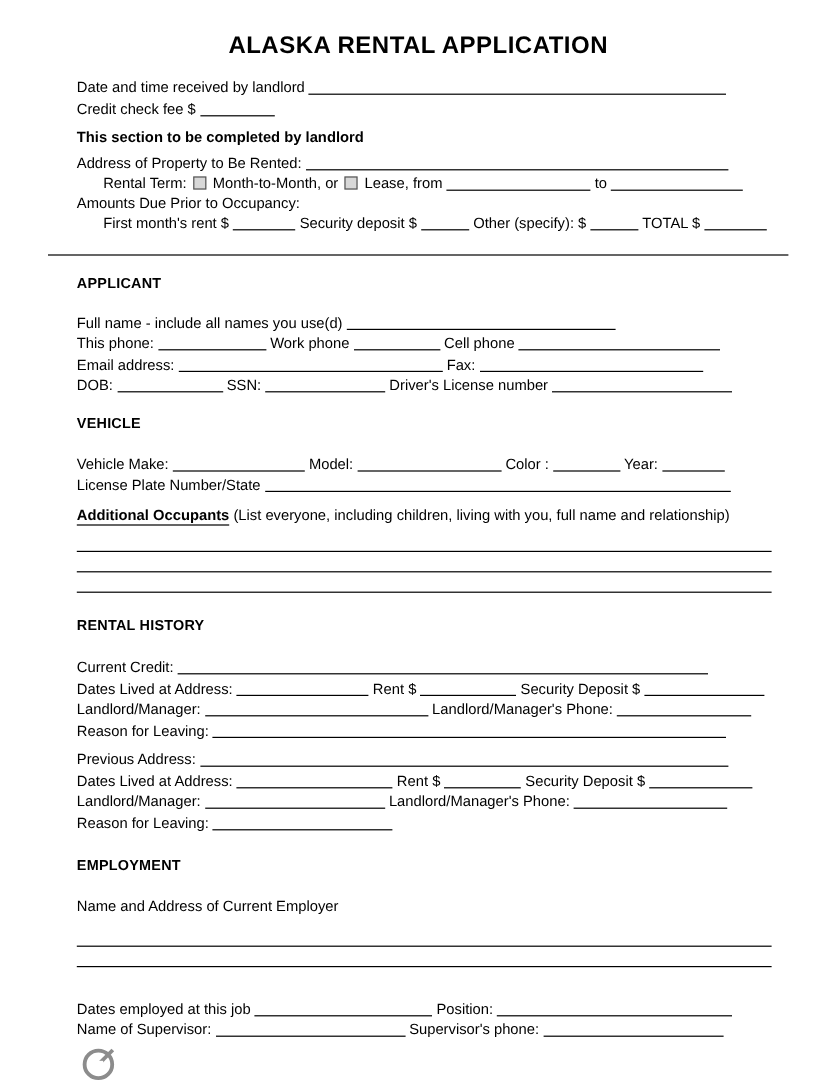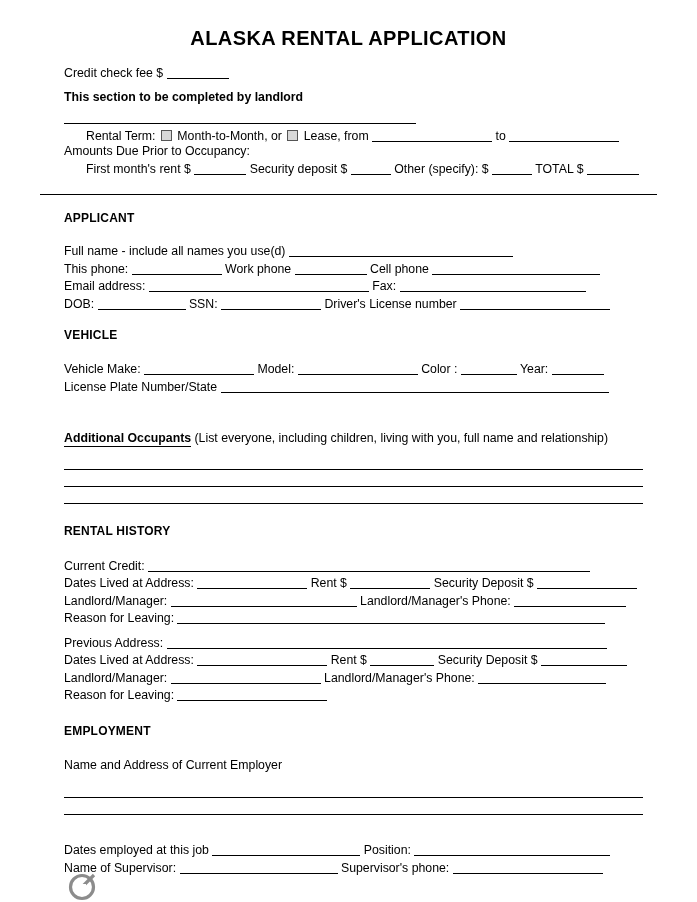--- a/index.html
+++ b/index.html
@@ -99,30 +99,35 @@
 <body>
 
 <div class="page">
 
   <h1 class="doc-title">ALASKA RENTAL APPLICATION</h1>
 
   <div class="spacer-md"></div>
 
   <div class="block">
     <div class="row">
+      <span>Date and time received by landlord</span>
+      <span class="fill" style="width:348px"></span>
+    </div>
+    <div class="row">
       <span>Credit check fee $</span>
       <span class="fill" style="width:62px"></span>
     </div>
   </div>
 
   <div class="spacer-sm"></div>
 
   <div class="block">
     <div class="row bold">This section to be completed by landlord</div>
     <div class="row" style="margin-top:4px">
+      <span>Address of Property to Be Rented:</span>
       <span class="fill" style="width:352px"></span>
     </div>
     <div class="row indent1">
       <span>Rental Term:</span>
       <span class="checkbox"></span>
       <span>Month-to-Month, or</span>
       <span class="checkbox"></span>
       <span>Lease, from</span>
       <span class="fill" style="width:120px"></span>
       <span>to</span>
@@ -188,21 +193,21 @@
       <span class="fill" style="width:56px"></span>
       <span>Year:</span>
       <span class="fill" style="width:52px"></span>
     </div>
     <div class="row">
       <span>License Plate Number/State</span>
       <span class="fill" style="width:388px"></span>
     </div>
   </div>
 
-  <div class="block" style="margin-top:36px">
+  <div class="block" style="margin-top:9px">
     <div class="row">
       <span class="underline-head">Additional Occupants</span>
       <span>(List everyone, including children, living with you, full name and relationship)</span>
     </div>
     <div style="margin-top:9px">
       <div class="lineful"></div>
       <div class="lineful"></div>
       <div class="lineful"></div>
     </div>
   </div>

